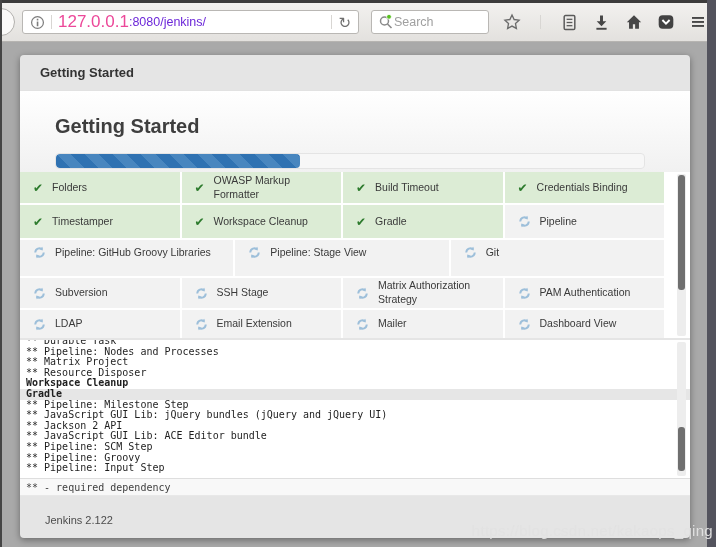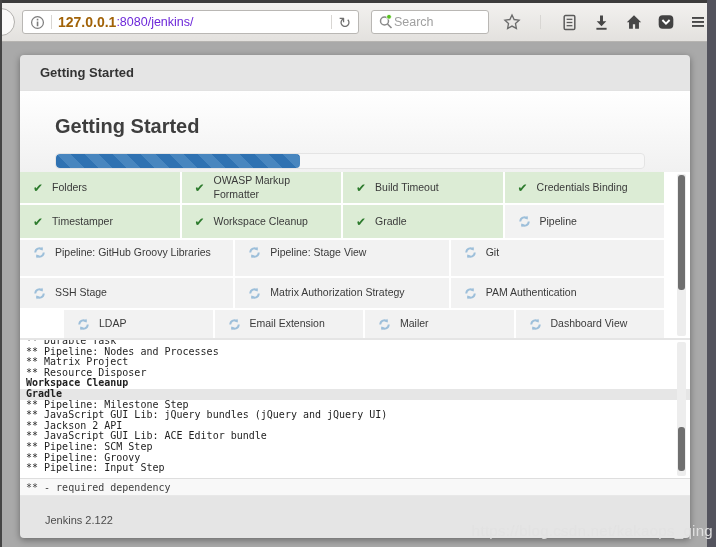--- a/index.html
+++ b/index.html
@@ -12,21 +12,21 @@
   
   .toolbar{position:absolute;left:2px;top:3px;right:9px;height:38px;
            background:linear-gradient(#f2f1ef,#e3e1de);border-bottom:1px solid #b6b4b1;
            display:flex;align-items:center;z-index:30;}
   .nav-circle{width:26px;height:26px;border-radius:50%;background:#fbfaf9;border:1px solid #b2b0ad;
               margin-left:-15px;flex:none;}
   .url-bar{margin-left:7px;width:380px;height:24px;box-sizing:border-box;background:#fff;
            border:1px solid #b9b7b4;border-radius:3px;display:flex;align-items:center;padding:0 7px;}
   .url-bar svg{flex:none;}
   .vsep{width:1px;height:14px;background:#d8d6d3;margin:0 6px;flex:none;}
-  .url-host{font-weight:bold;font-size:14px;color:#a16207;white-space:pre;}
+  .url-host{font-weight:normal;font-size:17px;color:#ec4899;white-space:pre;}
   .url-path{font-size:12.5px;color:#6d28d9;white-space:pre;}
   .spacer{flex:1;}
   .reload{font-size:15px;color:#6f6f6f;line-height:1;}
   .search-bar{margin-left:12px;width:132px;height:24px;box-sizing:border-box;background:#fff;
               border:1px solid #b9b7b4;border-radius:3px;display:flex;align-items:center;padding:0 6px;}
   .search-placeholder{font-size:12.5px;color:#a0a0a0;}
   .tb-icons{display:flex;align-items:center;margin-left:13px;gap:13px;}
   .tb-btn{width:19px;height:19px;display:flex;align-items:center;justify-content:center;flex:none;}
   
   .card{position:absolute;left:20px;top:55px;width:670px;height:483px;background:#e5e5e5;border-radius:4px;
@@ -39,21 +39,21 @@
             border:1px solid #e4e4e4;border-radius:4px;overflow:hidden;box-sizing:border-box;}
   .progress-fill{height:100%;border-radius:4px;
      background:repeating-linear-gradient(45deg,#2f72b2 0px,#2f72b2 10px,#4886bf 10px,#4886bf 20px);}
   
   .grid{position:relative;padding-right:24px;background:#fff;}
   .prow{display:flex;margin-bottom:2px;}
   .cell{flex:1;margin-right:2px;display:flex;align-items:center;gap:9px;
         padding-left:13px;padding-right:8px;box-sizing:border-box;font-size:10.5px;color:#3a3a3a;}
   .cell.done{background:#dcecd5;}
   .cell.pending{background:#f2f2f2;}
-  .row0{height:31px;}.row1{height:33px;}.row2{height:36px;}.row3{height:30px;}.row4{height:28px;margin-left:44px;}
+  .row0{height:31px;}.row1{height:33px;}.row2{height:36px;}.row3{height:30px;}.row4{height:28px;}
   .row2 .cell{align-items:flex-start;padding-top:6px;}
   .check{color:#2c7a2c;font-size:12px;line-height:1;flex:none;}
   .spin{flex:none;display:inline-block;width:13px;height:13px;}
   .label{line-height:1.3;}
   
   .sb{position:absolute;right:4px;top:2px;bottom:2px;width:9px;background:#ededed;border-radius:2px;}
   .sb-thumb{position:absolute;left:1px;width:7px;background:#6f6f6f;border-radius:3px;}
   .grid .sb-thumb{top:1px;height:115px;}
   .log .sb-thumb{bottom:5px;height:44px;}
   
@@ -236,20 +236,31 @@
         <div class="prow row3">
           <div class="cell pending">
             <svg class="spin" viewBox="0 0 20 20">
     <g fill="none" stroke="#9dbfda" stroke-width="3">
       <path d="M3.5 10 a6.5 6.5 0 0 1 11 -4.7"></path>
       <path d="M16.5 10 a6.5 6.5 0 0 1 -11 4.7"></path>
     </g>
     <path fill="#9dbfda" d="M14.6 1.2 l0.4 5.6 -5.3 -1.7 z"></path>
     <path fill="#9dbfda" d="M5.4 18.8 l-0.4 -5.6 5.3 1.7 z"></path>
   </svg>
+            <span class="label">Subversion</span>
+          </div>
+          <div class="cell pending">
+            <svg class="spin" viewBox="0 0 20 20">
+    <g fill="none" stroke="#9dbfda" stroke-width="3">
+      <path d="M3.5 10 a6.5 6.5 0 0 1 11 -4.7"></path>
+      <path d="M16.5 10 a6.5 6.5 0 0 1 -11 4.7"></path>
+    </g>
+    <path fill="#9dbfda" d="M14.6 1.2 l0.4 5.6 -5.3 -1.7 z"></path>
+    <path fill="#9dbfda" d="M5.4 18.8 l-0.4 -5.6 5.3 1.7 z"></path>
+  </svg>
             <span class="label">SSH Stage</span>
           </div>
           <div class="cell pending">
             <svg class="spin" viewBox="0 0 20 20">
     <g fill="none" stroke="#9dbfda" stroke-width="3">
       <path d="M3.5 10 a6.5 6.5 0 0 1 11 -4.7"></path>
       <path d="M16.5 10 a6.5 6.5 0 0 1 -11 4.7"></path>
     </g>
     <path fill="#9dbfda" d="M14.6 1.2 l0.4 5.6 -5.3 -1.7 z"></path>
     <path fill="#9dbfda" d="M5.4 18.8 l-0.4 -5.6 5.3 1.7 z"></path>

